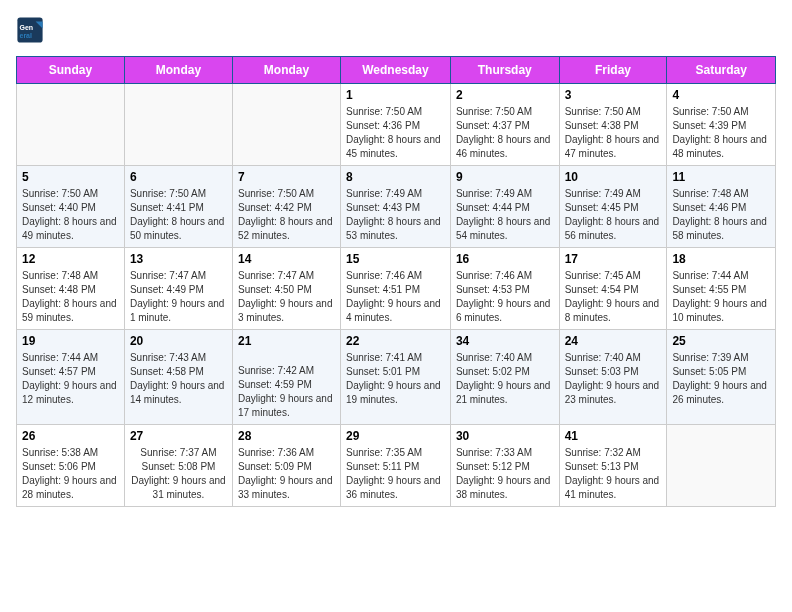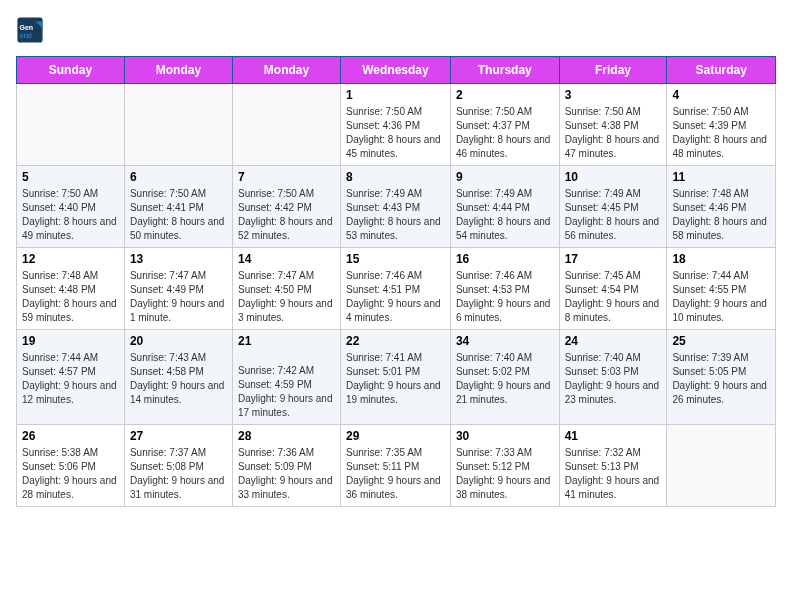--- a/index.html
+++ b/index.html
@@ -283,21 +283,21 @@
       </tr>
       <tr>
         <td>
           <div class="day-number">26</div>
           <div class="day-info" style="white-space: pre-line;">Sunrise: 5:38 AM
 Sunset: 5:06 PM
 Daylight: 9 hours and 28 minutes.</div>
         </td>
         <td>
           <div class="day-number">27</div>
-          <div class="day-info" style="white-space: pre-line;">Sunrise: 7:37 AM
+          <div class="day-info" style="white-space: pre-line; text-align: center;">Sunrise: 7:37 AM
 Sunset: 5:08 PM
 Daylight: 9 hours and 31 minutes.</div>
         </td>
         <td>
           <div class="day-number">28</div>
           <div class="day-info" style="white-space: pre-line;">Sunrise: 7:36 AM
 Sunset: 5:09 PM
 Daylight: 9 hours and 33 minutes.</div>
         </td>
         <td>

